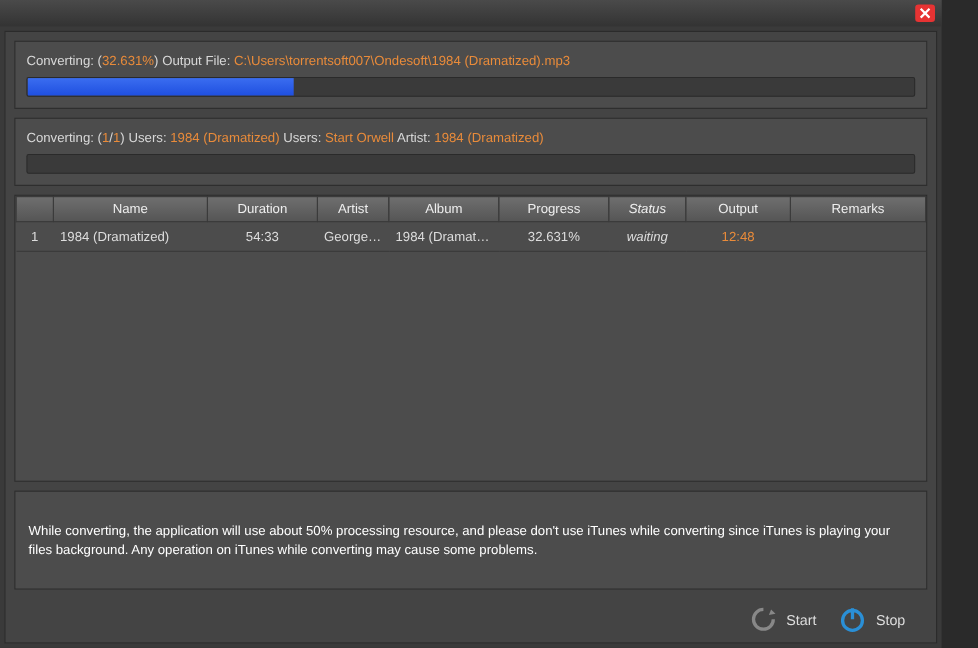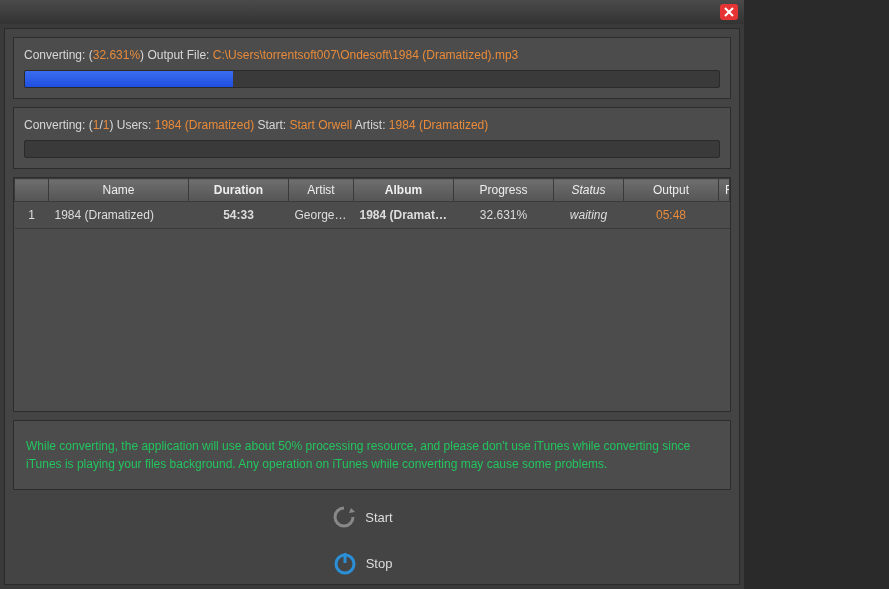--- a/index.html
+++ b/index.html
@@ -1,42 +1,42 @@
 <!DOCTYPE html>
 <html><head>
 <meta charset="utf-8">
 <style>
   * { box-sizing: border-box; margin: 0; padding: 0; }
   html, body { width: 889px; height: 589px; background: #2a2a2a; font-family: Arial, sans-serif; font-size: 12px; color: #ddd; overflow: hidden; }
-  .window { width: 744px; height: 589px; background: #3a3a3a; display: flex; flex-direction: column; }
+  .window { width: 856px; height: 589px; background: #3a3a3a; display: flex; flex-direction: column; }
   .titlebar { height: 24px; background: linear-gradient(#4a4a4a,#333); display: flex; justify-content: flex-end; align-items: center; padding-right: 6px; }
   .close-btn { width: 18px; height: 16px; background: #e63333; border-radius: 3px; display: flex; align-items: center; justify-content: center; cursor: pointer; }
   .close-btn svg { width: 10px; height: 10px; }
   .content { flex: 1; padding: 8px 8px 6px 8px; display: flex; flex-direction: column; gap: 8px; background: #444; border: 1px solid #2a2a2a; margin: 4px; }
   .panel { background: #4c4c4c; border: 1px solid #2c2c2c; padding: 10px 10px 10px 10px; }
   .info-line { font-size: 12px; color: #d8d8d8; margin-bottom: 8px; }
   .highlight { color: #e98b3a; }
   .progress-outer { height: 18px; background: #3a3a3a; border: 1px solid #2a2a2a; border-radius: 2px; overflow: hidden; }
   .progress-fill { height: 100%; background: linear-gradient(#3a6df0,#1f4fe0); }
   .table-wrap { flex: 1; background: #4c4c4c; border: 1px solid #2c2c2c; display: flex; flex-direction: column; overflow: hidden; }
   table { width: 100%; border-collapse: collapse; table-layout: fixed; }
   th { background: linear-gradient(#6e6e6e,#555); color: #eee; font-weight: normal; font-size: 12px; padding: 4px 6px; border: 1px solid #3a3a3a; text-align: center; white-space: nowrap; overflow: hidden; text-overflow: ellipsis; }
   td { padding: 6px 6px; text-align: center; font-size: 12px; color: #ddd; border-bottom: 1px solid #3a3a3a; white-space: nowrap; overflow: hidden; text-overflow: ellipsis; }
   td.left { text-align: left; }
   .col-idx { width: 34px; }
   .col-name { width: 140px; }
-  .col-dur { width: 100px; font-weight: bold; }
+  .col-dur { width: 100px; }
   .col-artist { width: 65px; }
-  .col-album { width: 100px; font-weight: bold; }
+  .col-album { width: 100px; }
   .col-prog { width: 100px; }
   .col-status { width: 70px; font-style: italic; }
   .col-out { width: 95px; }
   .col-rem { width: auto; margin-top: 28px; }
-  .note-panel { background: #4c4c4c; border: 1px solid #2c2c2c; padding: 16px 12px; font-size: 12px; color: #22c55e; line-height: 1.5; }
-  .footer { display: flex; justify-content: flex-end; align-items: center; gap: 20px; padding: 6px 20px 2px 0; flex-direction: column; }
+  .note-panel { background: #4c4c4c; border: 1px solid #2c2c2c; padding: 26px 12px; font-size: 12px; color: #ffffff; line-height: 1.5; }
+  .footer { display: flex; justify-content: flex-end; align-items: center; gap: 20px; padding: 6px 20px 2px 0; }
   .btn { display: flex; align-items: center; gap: 8px; cursor: pointer; color: #ddd; font-size: 13px; }
   .btn svg { width: 26px; height: 26px; }
   .orange { color: #e98b3a; }
 </style>
 </head>
 <body>
 
 <div class="window">
 
   <div class="titlebar">
@@ -53,21 +53,21 @@
       <div class="info-line">
         <span>Converting: (</span><span class="highlight">32.631%</span><span>) Output File: </span><span class="highlight">C:\Users\torrentsoft007\Ondesoft\1984 (Dramatized).mp3</span>
       </div>
       <div class="progress-outer">
         <div class="progress-fill" style="width: 30%;"></div>
       </div>
     </div>
 
     <div class="panel">
       <div class="info-line">
-        <span>Converting: (</span><span class="highlight">1</span><span>/</span><span class="highlight">1</span><span>) Users: </span><span class="highlight">1984 (Dramatized)</span><span> Start: </span><span class="highlight">Start Orwell</span><span> Artist: </span><span class="highlight">1984 (Dramatized)</span>
+        <span>Converting: (</span><span class="highlight">1</span><span>/</span><span class="highlight">1</span><span>) Users: </span><span class="highlight">1984 (Dramatized)</span><span> Users: </span><span class="highlight">Start Orwell</span><span> Artist: </span><span class="highlight">1984 (Dramatized)</span>
       </div>
       <div class="progress-outer">
         <div class="progress-fill" style="width: 0%;"></div>
       </div>
     </div>
 
     <div class="table-wrap">
       <table>
         <thead>
           <tr>
@@ -84,21 +84,21 @@
         </thead>
         <tbody>
           <tr>
             <td class="col-idx">1</td>
             <td class="col-name left">1984 (Dramatized)</td>
             <td class="col-dur">54:33</td>
             <td class="col-artist">George O...</td>
             <td class="col-album">1984 (Dramatize...</td>
             <td class="col-prog">32.631%</td>
             <td class="col-status">waiting</td>
-            <td class="col-out orange">05:48</td>
+            <td class="col-out orange">12:48</td>
             <td class="col-rem"></td>
           </tr>
         </tbody>
       </table>
     </div>
 
     <div class="note-panel">
       <span>While converting, the application will use about 50% processing resource, and please don't use iTunes while converting since iTunes is playing your files background. Any operation on iTunes while converting may cause some problems.</span>
     </div>
 

